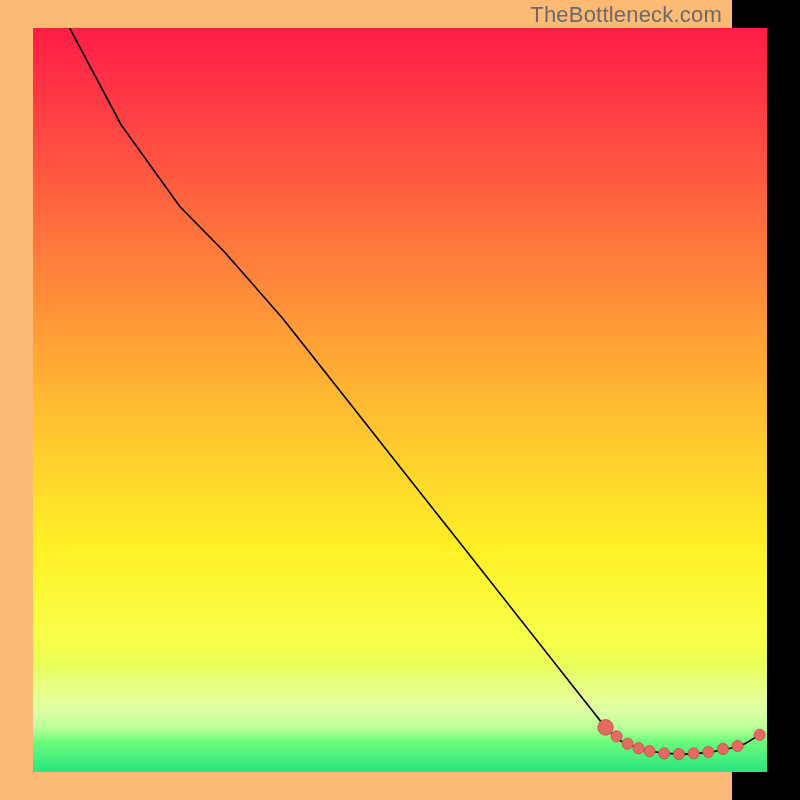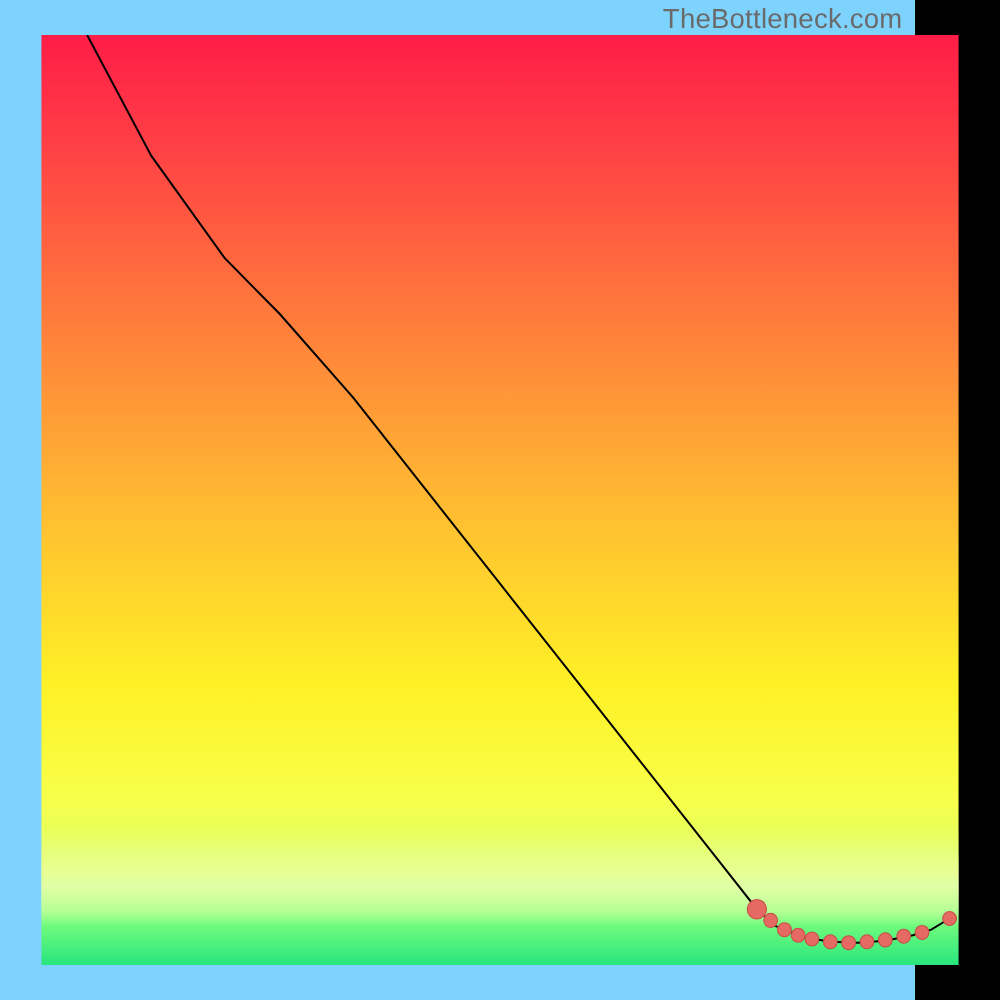--- a/index.html
+++ b/index.html
@@ -8,21 +8,21 @@
     width: 800px;
     height: 800px;
     background: #000;
     font-family: Arial, Helvetica, sans-serif;
     overflow: hidden;
   }
   .frame {
     position: relative;
     width: 732px;
     height: 800px;
-    background: #7dd3fc;
+    background: #fdba74;
   }
   .watermark {
     position: absolute;
     top: 2px;
     right: 10px;
     color: #6a6a6a;
     font-size: 22px;
     font-weight: 500;
     letter-spacing: 0.2px;
     z-index: 5;

